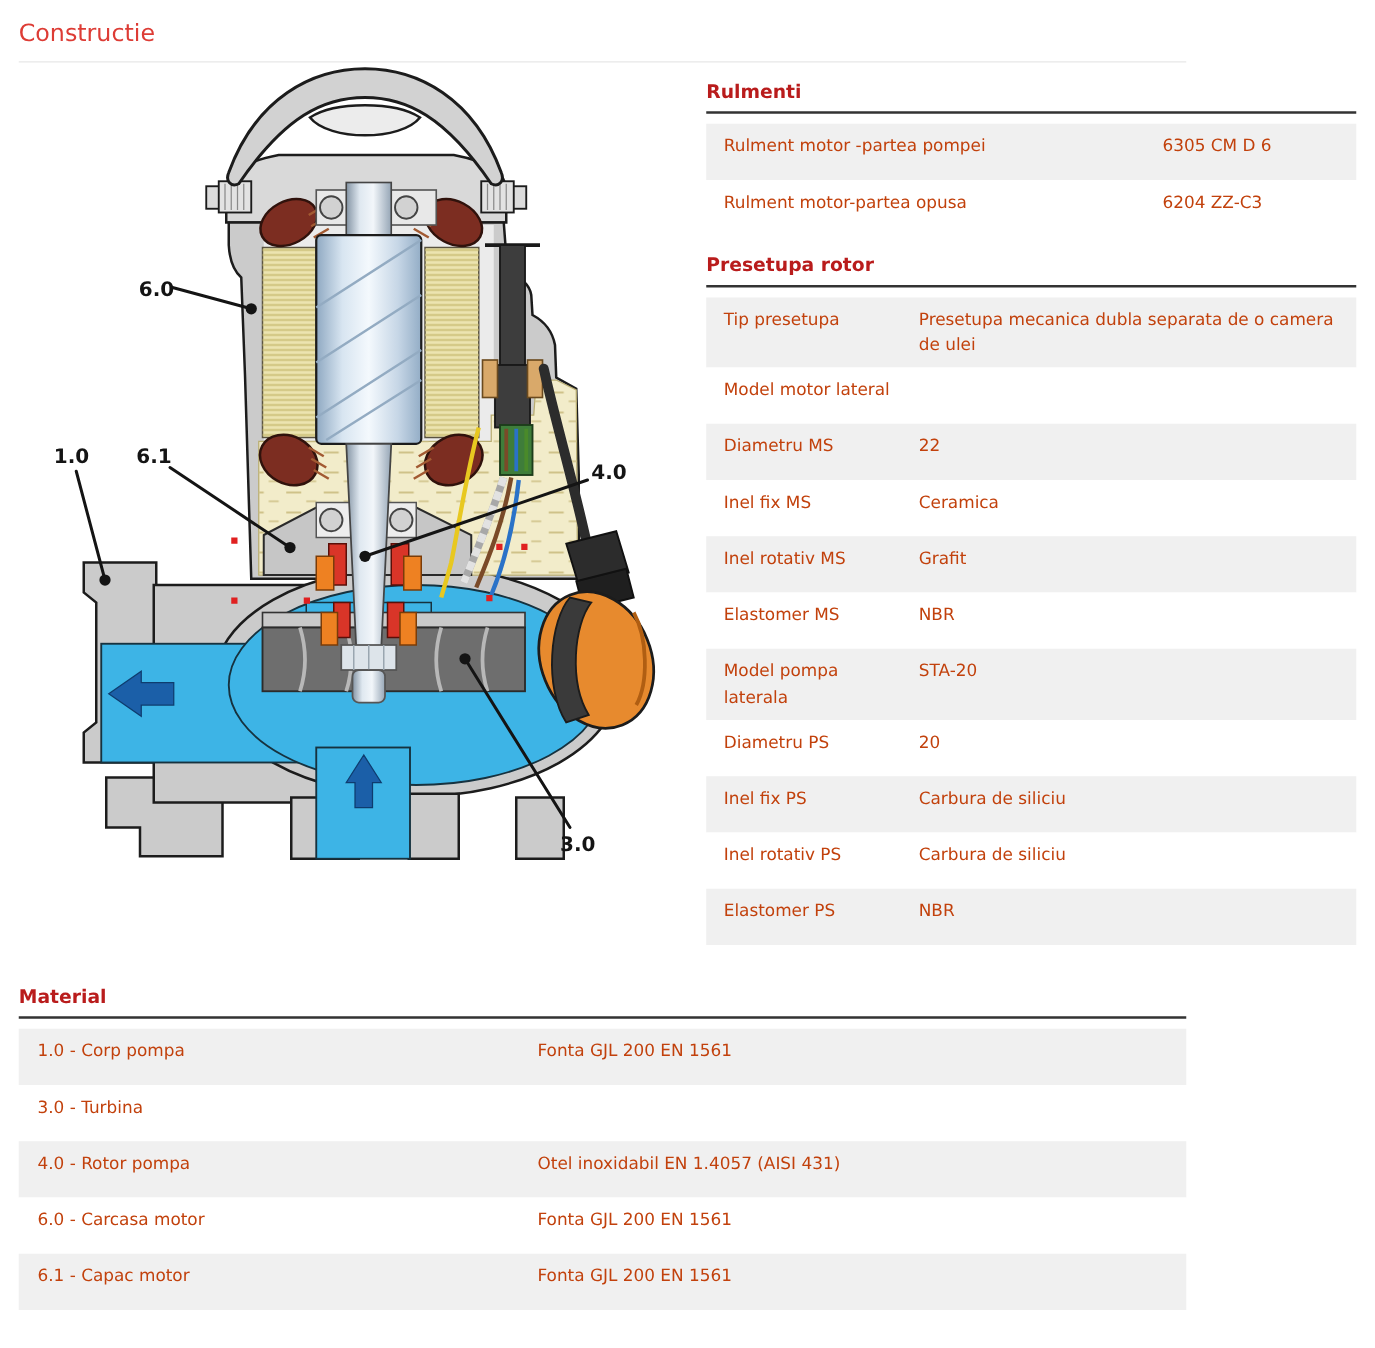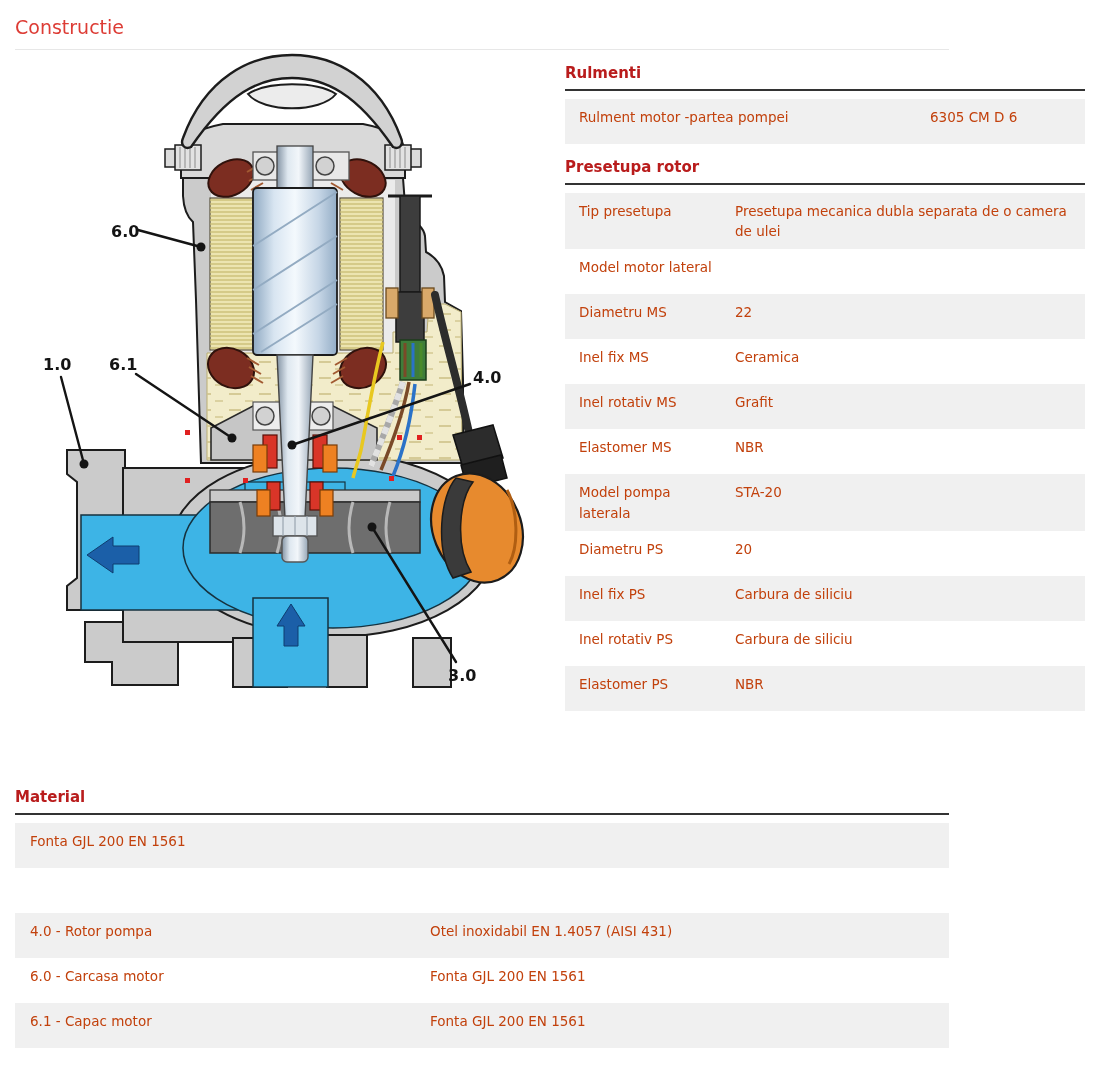--- a/index.html
+++ b/index.html
@@ -229,20 +229,24 @@
 
       <section>
         <h2 class="sec-title">Rulmenti</h2>
         <div class="tbl tbl-rulmenti">
 
             <div class="trow shade">
               <div class="tlabel">Rulment motor -partea pompei</div>
               <div class="tvalue">6305 CM D 6</div>
             </div>
 
+            <div class="trow">
+              <div class="tlabel">Rulment motor-partea opusa</div>
+              <div class="tvalue">6204 ZZ-C3</div>
+            </div>
           </div>
       </section>
 
       <section>
         <h2 class="sec-title">Presetupa rotor</h2>
         <div class="tbl tbl-presetupa">
 
             <div class="trow shade">
               <div class="tlabel">Tip presetupa</div>
               <div class="tvalue">Presetupa mecanica dubla separata de o camera de ulei</div>
@@ -300,24 +304,26 @@
       </section>
 
     </div>
   </div>
 
   <section class="material-section">
     <h2 class="sec-title">Material</h2>
     <div class="tbl tbl-material">
 
         <div class="trow shade">
+          <div class="tlabel">1.0 - Corp pompa</div>
           <div class="tvalue">Fonta GJL 200 EN 1561</div>
         </div>
 
         <div class="trow">
+          <div class="tlabel">3.0 - Turbina</div>
         </div>
 
         <div class="trow shade">
           <div class="tlabel">4.0 - Rotor pompa</div>
           <div class="tvalue">Otel inoxidabil EN 1.4057 (AISI 431)</div>
         </div>
 
         <div class="trow">
           <div class="tlabel">6.0 - Carcasa motor</div>
           <div class="tvalue">Fonta GJL 200 EN 1561</div>

